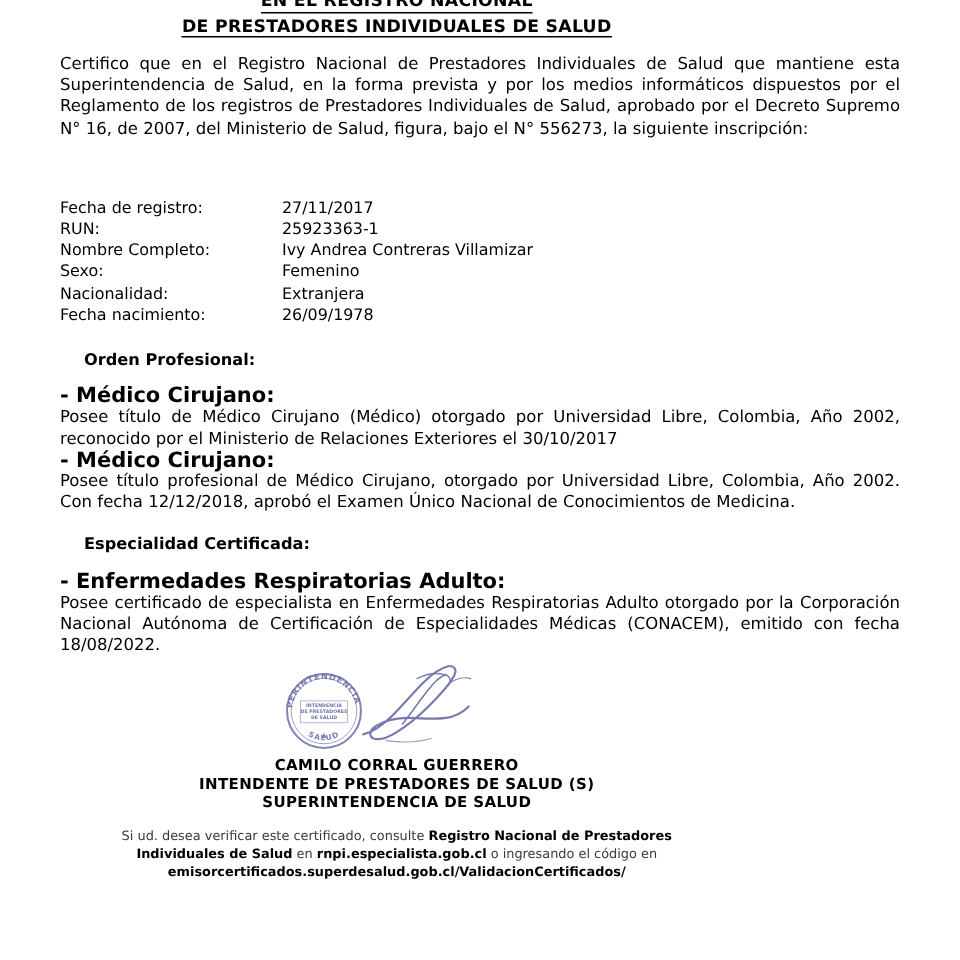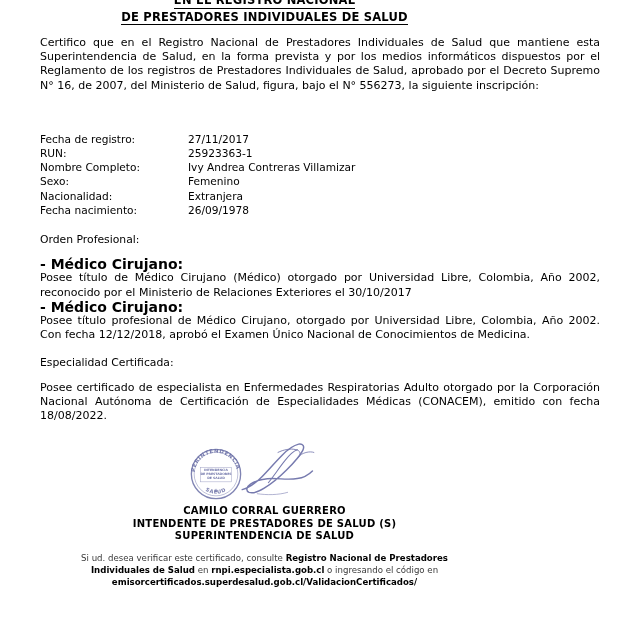--- a/index.html
+++ b/index.html
@@ -88,21 +88,22 @@
     flex: 0 0 148px;
   }
   .field-value {
     flex: 1 1 auto;
   }
 
   
   .section-head {
     font-size: 10.8px;
     line-height: 14.2px;
-    font-weight: normal;
+    font-weight: bold;
+    margin-left: 16px;
   }
   .item-head {
     font-size: 14px;
     line-height: 14.2px;
     font-weight: bold;
   }
 
   
   .sig-area {
     position: absolute;
@@ -214,20 +215,21 @@
 
     <div class="item-head">- Médico Cirujano:</div>
     <p class="para">Posee título profesional de Médico Cirujano, otorgado por Universidad Libre, Colombia, Año 2002. Con fecha 12/12/2018, aprobó el Examen Único Nacional de Conocimientos de Medicina.</p>
 
     <div class="spacer-14"></div>
 
     <div class="section-head">Especialidad Certificada:</div>
 
     <div class="spacer-10"></div>
 
+    <div class="item-head">- Enfermedades Respiratorias Adulto:</div>
     <p class="para">Posee certificado de especialista en Enfermedades Respiratorias Adulto otorgado por la Corporación Nacional Autónoma de Certificación de Especialidades Médicas (CONACEM), emitido con fecha 18/08/2022.</p>
 
     <div class="spacer-14"></div>
 
 
   </div>
 
   <div class="sig-area">
     <div class="sig-inner">
 

